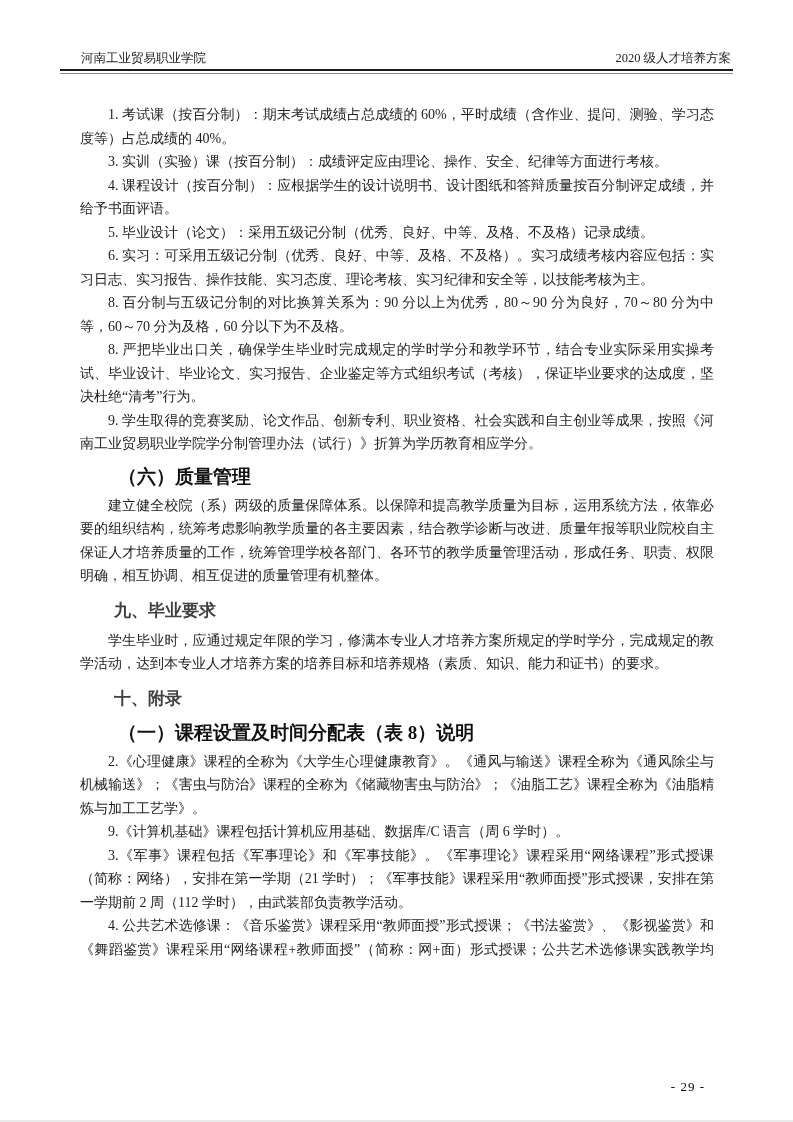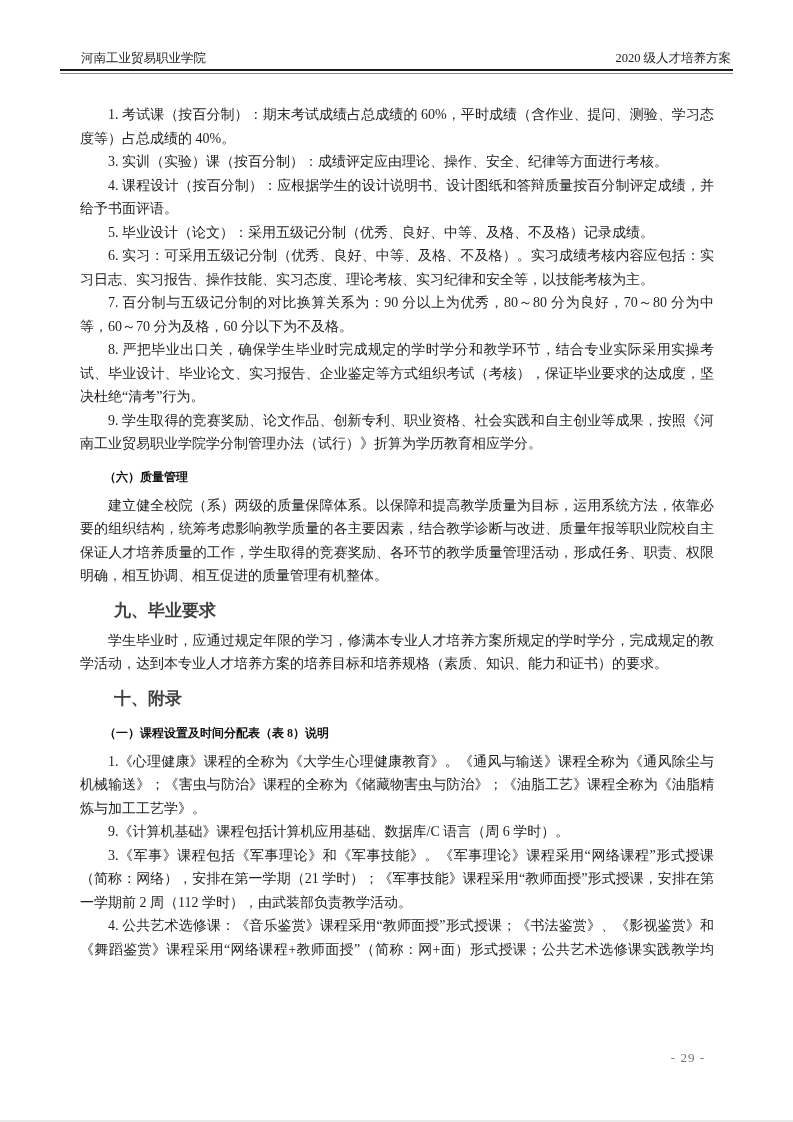--- a/index.html
+++ b/index.html
@@ -54,35 +54,35 @@
   }
   h2.sec {
     font-size: 17px;
     line-height: 27px;
     font-weight: bold;
     margin: 9px 0 5px;
     text-indent: 2em;
     color: #404040;
   }
   h3.sub {
-    font-size: 12px;
+    font-size: 19px;
     line-height: 26px;
     font-weight: bold;
     margin: 8px 0 4px;
     text-indent: 2em;
     color: #111;
   }
   
   .footer {
     position: absolute;
-    top: 1049px;
+    top: 1078px;
     right: 88px;
     font-size: 13px;
     line-height: 18px;
-    color: #737373;
+    color: #000000;
     letter-spacing: 1px;
   }
 </style>
 </head>
 <body>
 
 <div class="page">
 
   <div class="header">
     <div class="header-row">
@@ -91,33 +91,33 @@
     </div>
     <div class="header-rule"></div>
   </div>
 
   <div class="body">
     <p>1. 考试课（按百分制）：期末考试成绩占总成绩的 60%，平时成绩（含作业、提问、测验、学习态度等）占总成绩的 40%。</p>
     <p>3. 实训（实验）课（按百分制）：成绩评定应由理论、操作、安全、纪律等方面进行考核。</p>
     <p>4. 课程设计（按百分制）：应根据学生的设计说明书、设计图纸和答辩质量按百分制评定成绩，并给予书面评语。</p>
     <p>5. 毕业设计（论文）：采用五级记分制（优秀、良好、中等、及格、不及格）记录成绩。</p>
     <p>6. 实习：可采用五级记分制（优秀、良好、中等、及格、不及格）。实习成绩考核内容应包括：实习日志、实习报告、操作技能、实习态度、理论考核、实习纪律和安全等，以技能考核为主。</p>
-    <p>7. 百分制与五级记分制的对比换算关系为：90 分以上为优秀，80～80 分为良好，70～80 分为中等，60～70 分为及格，60 分以下为不及格。</p>
+    <p>8. 百分制与五级记分制的对比换算关系为：90 分以上为优秀，80～90 分为良好，70～80 分为中等，60～70 分为及格，60 分以下为不及格。</p>
     <p>8. 严把毕业出口关，确保学生毕业时完成规定的学时学分和教学环节，结合专业实际采用实操考试、毕业设计、毕业论文、实习报告、企业鉴定等方式组织考试（考核），保证毕业要求的达成度，坚决杜绝“清考”行为。</p>
     <p>9. 学生取得的竞赛奖励、论文作品、创新专利、职业资格、社会实践和自主创业等成果，按照《河南工业贸易职业学院学分制管理办法（试行）》折算为学历教育相应学分。</p>
 
     <h3 class="sub">（六）质量管理</h3>
-    <p>建立健全校院（系）两级的质量保障体系。以保障和提高教学质量为目标，运用系统方法，依靠必要的组织结构，统筹考虑影响教学质量的各主要因素，结合教学诊断与改进、质量年报等职业院校自主保证人才培养质量的工作，学生取得的竞赛奖励、各环节的教学质量管理活动，形成任务、职责、权限明确，相互协调、相互促进的质量管理有机整体。</p>
+    <p>建立健全校院（系）两级的质量保障体系。以保障和提高教学质量为目标，运用系统方法，依靠必要的组织结构，统筹考虑影响教学质量的各主要因素，结合教学诊断与改进、质量年报等职业院校自主保证人才培养质量的工作，统筹管理学校各部门、各环节的教学质量管理活动，形成任务、职责、权限明确，相互协调、相互促进的质量管理有机整体。</p>
 
     <h2 class="sec">九、毕业要求</h2>
     <p>学生毕业时，应通过规定年限的学习，修满本专业人才培养方案所规定的学时学分，完成规定的教学活动，达到本专业人才培养方案的培养目标和培养规格（素质、知识、能力和证书）的要求。</p>
 
     <h2 class="sec">十、附录</h2>
     <h3 class="sub">（一）课程设置及时间分配表（表 8）说明</h3>
-    <p>1.《心理健康》课程的全称为《大学生心理健康教育》。《通风与输送》课程全称为《通风除尘与机械输送》；《害虫与防治》课程的全称为《储藏物害虫与防治》；《油脂工艺》课程全称为《油脂精炼与加工工艺学》。</p>
+    <p>2.《心理健康》课程的全称为《大学生心理健康教育》。《通风与输送》课程全称为《通风除尘与机械输送》；《害虫与防治》课程的全称为《储藏物害虫与防治》；《油脂工艺》课程全称为《油脂精炼与加工工艺学》。</p>
     <p>9.《计算机基础》课程包括计算机应用基础、数据库/C 语言（周 6 学时）。</p>
     <p>3.《军事》课程包括《军事理论》和《军事技能》。《军事理论》课程采用“网络课程”形式授课（简称：网络），安排在第一学期（21 学时）；《军事技能》课程采用“教师面授”形式授课，安排在第一学期前 2 周（112 学时），由武装部负责教学活动。</p>
     <p class="continues">4. 公共艺术选修课：《音乐鉴赏》课程采用“教师面授”形式授课；《书法鉴赏》、《影视鉴赏》和《舞蹈鉴赏》课程采用“网络课程+教师面授”（简称：网+面）形式授课；公共艺术选修课实践教学均</p>
   </div>
 
   <div class="footer">
     <span>- 29 -</span>
   </div>
 
 </div>

